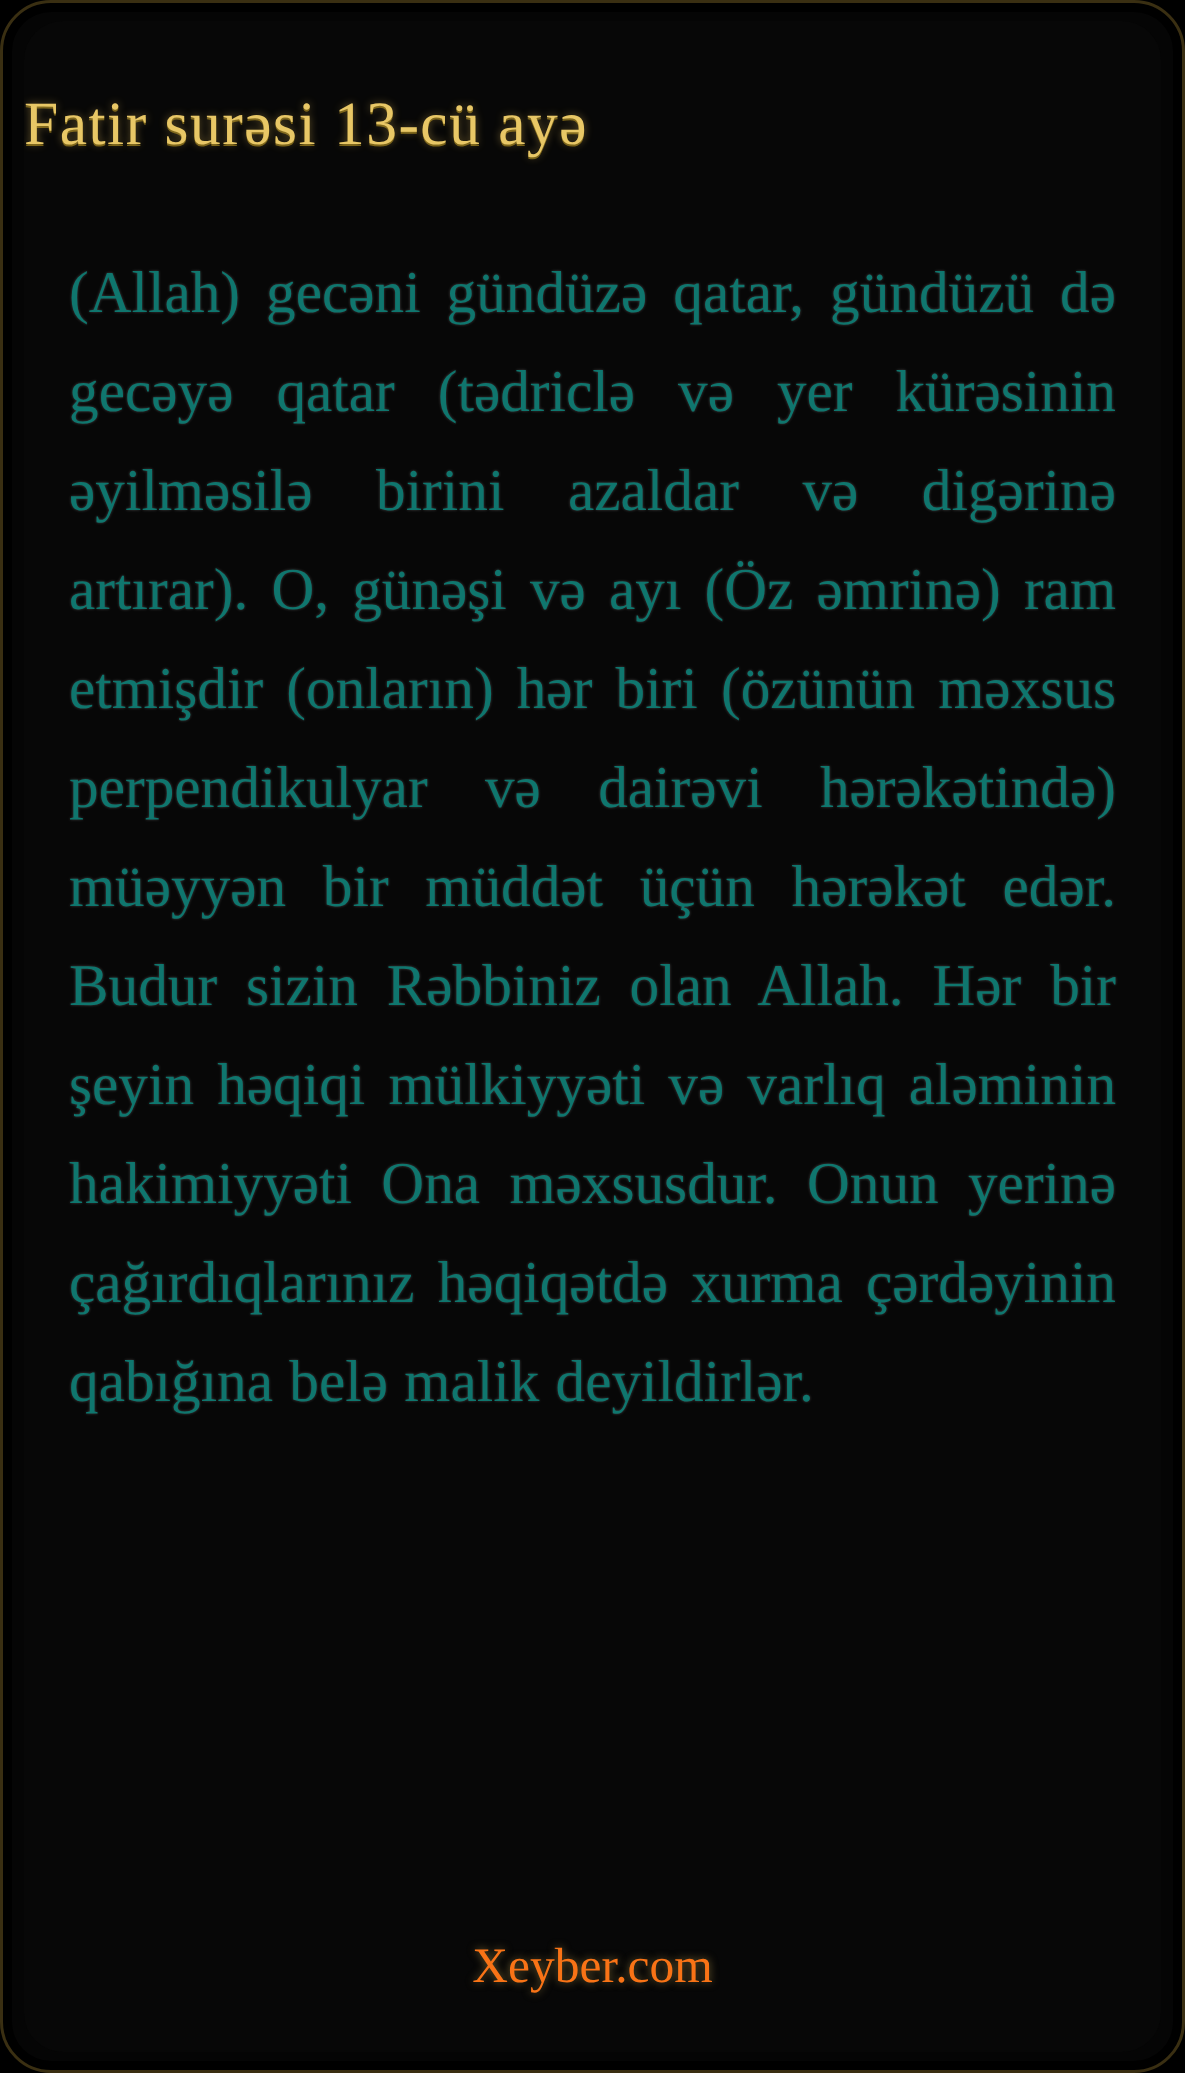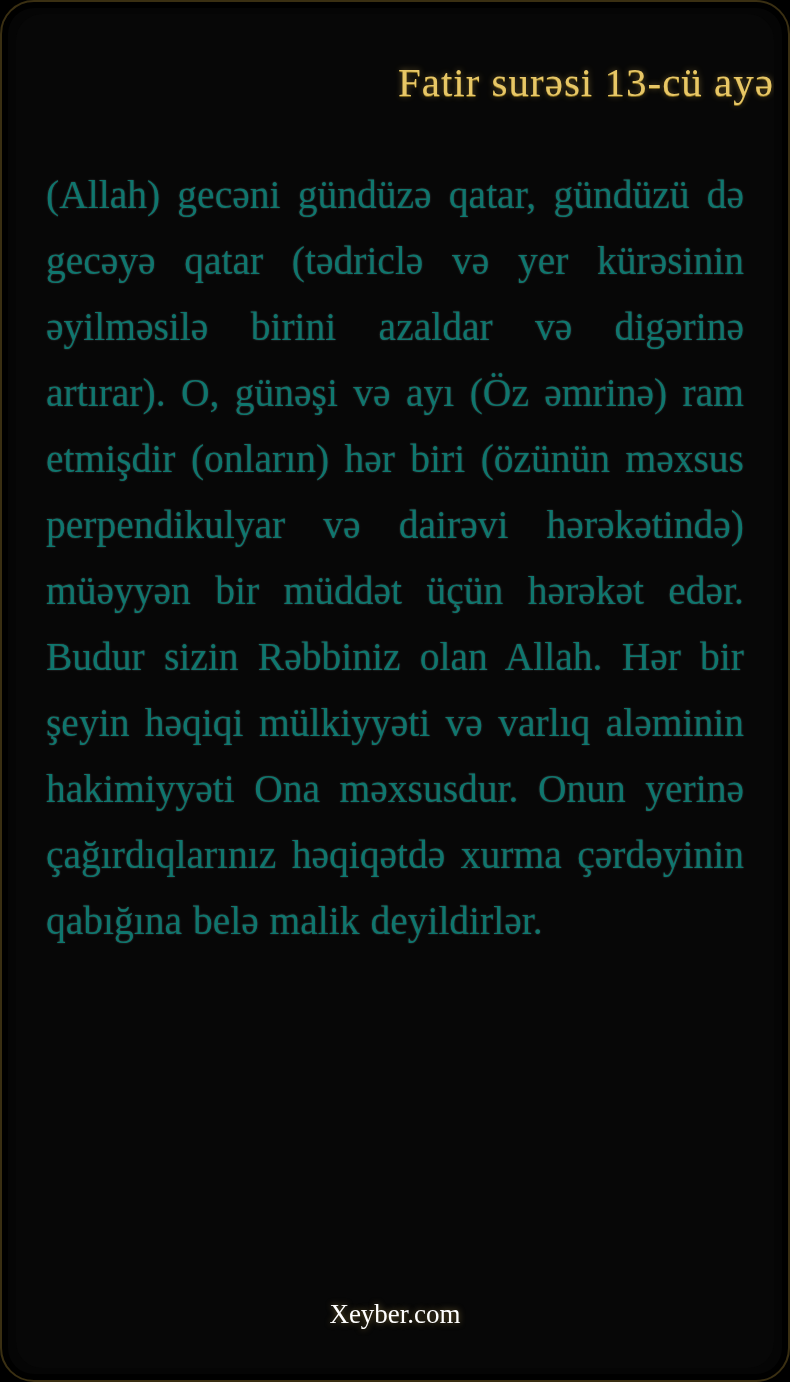--- a/index.html
+++ b/index.html
@@ -33,21 +33,21 @@
     right: 14px;
     bottom: 12px;
     border-radius: 26px;
     background: #070707;
     box-sizing: border-box;
     padding: 0;
     overflow: hidden;
   }
 
   .title {
-    text-align: right;
+    text-align: left;
     margin-top: 44px;
     font-size: 41px;
     letter-spacing: 1px;
     color: #e8c766;
     text-shadow: 0 0 6px rgba(230,190,90,0.45), 0 1px 0 #705b14;
     font-family: "Liberation Serif", serif;
     font-weight: normal;
   }
 
   .body-text {
@@ -62,22 +62,22 @@
     text-shadow: 0 0 2px rgba(255,255,255,0.25);
     word-spacing: 1px;
   }
 
   .footer {
     position: absolute;
     left: 0;
     right: 0;
     bottom: 38px;
     text-align: center;
-    font-size: 27px;
-    color: #ffffff;
+    font-size: 33px;
+    color: #f97316;
     text-shadow: 0 0 6px rgba(227,191,94,0.5);
     font-family: "Liberation Serif", serif;
   }
 </style>
 </head>
 <body>
 
 <div class="card">
   <div class="card-inner">
     <div class="title">Fatir surəsi 13-cü ayə</div>

